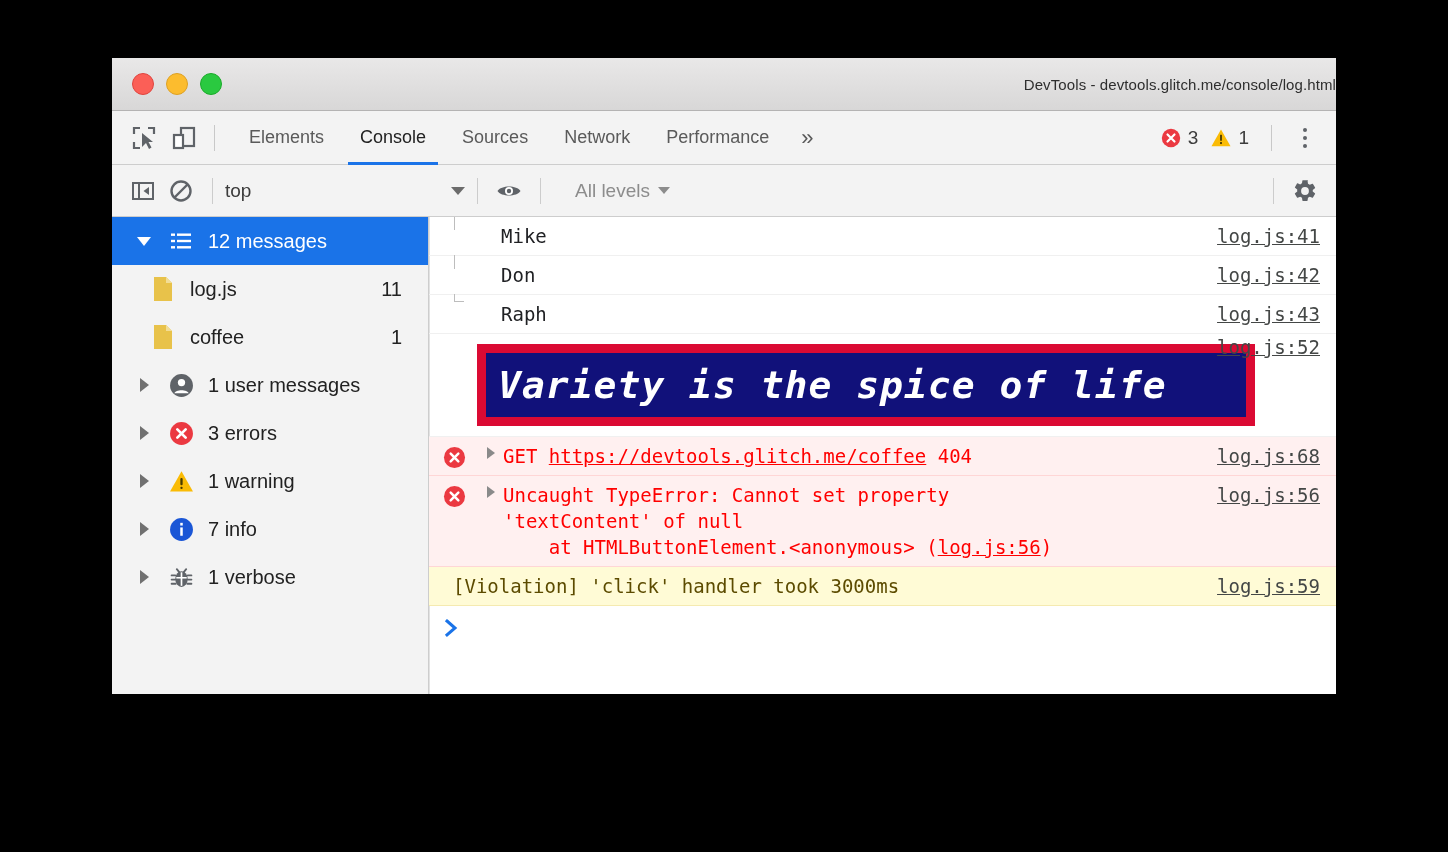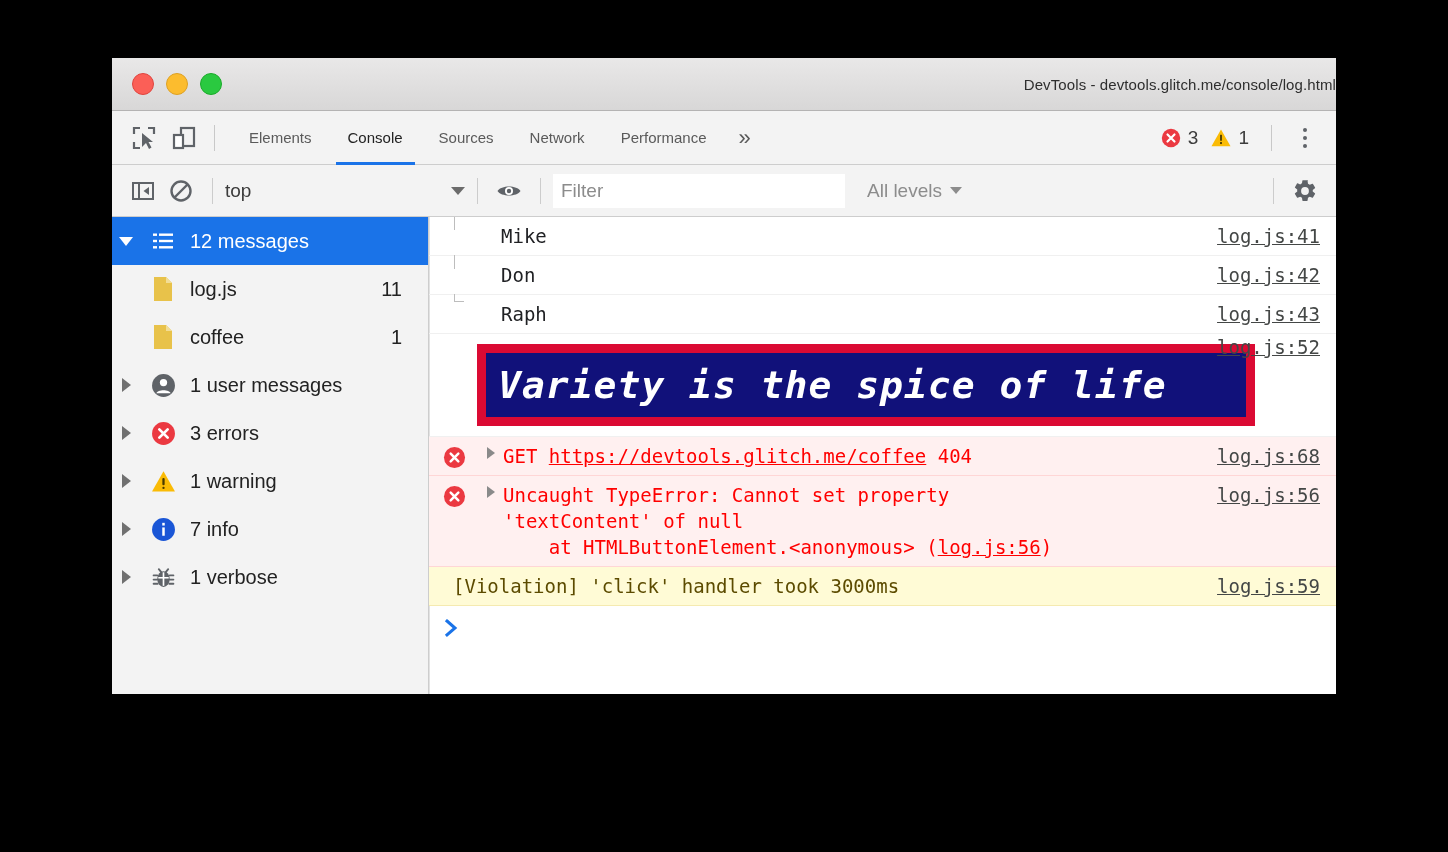--- a/index.html
+++ b/index.html
@@ -103,21 +103,21 @@
   .tabs {
     display: flex;
     align-items: stretch;
     height: 54px;
     margin-left: 6px;
   }
   .tab {
     display: flex;
     align-items: center;
     padding: 0 18px;
-    font-size: 15px;
+    font-size: 18px;
     color: #5a5a5a;
     cursor: pointer;
     position: relative;
     user-select: none;
   }
   .tab.active {
     color: #222222;
   }
   .tab.active::after {
     content: "";
@@ -246,21 +246,21 @@
     box-sizing: border-box;
   }
   .tree-row {
     display: flex;
     align-items: center;
     height: 48px;
     font-size: 20px;
     color: #222;
     cursor: pointer;
     user-select: none;
-    padding-left: 4px;
+    padding-left: 22px;
     box-sizing: border-box;
   }
   .tree-row.selected {
     background: #1a73e8;
     color: #ffffff;
   }
   .tri {
     width: 20px;
     display: flex;
     align-items: center;
@@ -551,21 +551,20 @@
       <div class="ct-icon">
         <svg width="26" height="26" viewBox="0 0 26 26">
           <path d="M1.5 13 C5 7, 21 7, 24.5 13 C21 19, 5 19, 1.5 13 Z" fill="#5f6368"></path>
           <circle cx="13" cy="13" r="4" fill="#ffffff"></circle>
           <circle cx="13" cy="13" r="2.2" fill="#5f6368"></circle>
         </svg>
       </div>
 
       <div class="ct-sep"></div>
 
-      <input class="filter-input" type="text" placeholder="Filter" style="">
 
       <div class="levels">
         <span>All levels</span>
         <span class="caret-down small"></span>
       </div>
 
       <div class="gear-wrap">
         <div class="ct-sep"></div>
         <div class="ct-icon">
           <svg width="26" height="26" viewBox="0 0 24 24">

